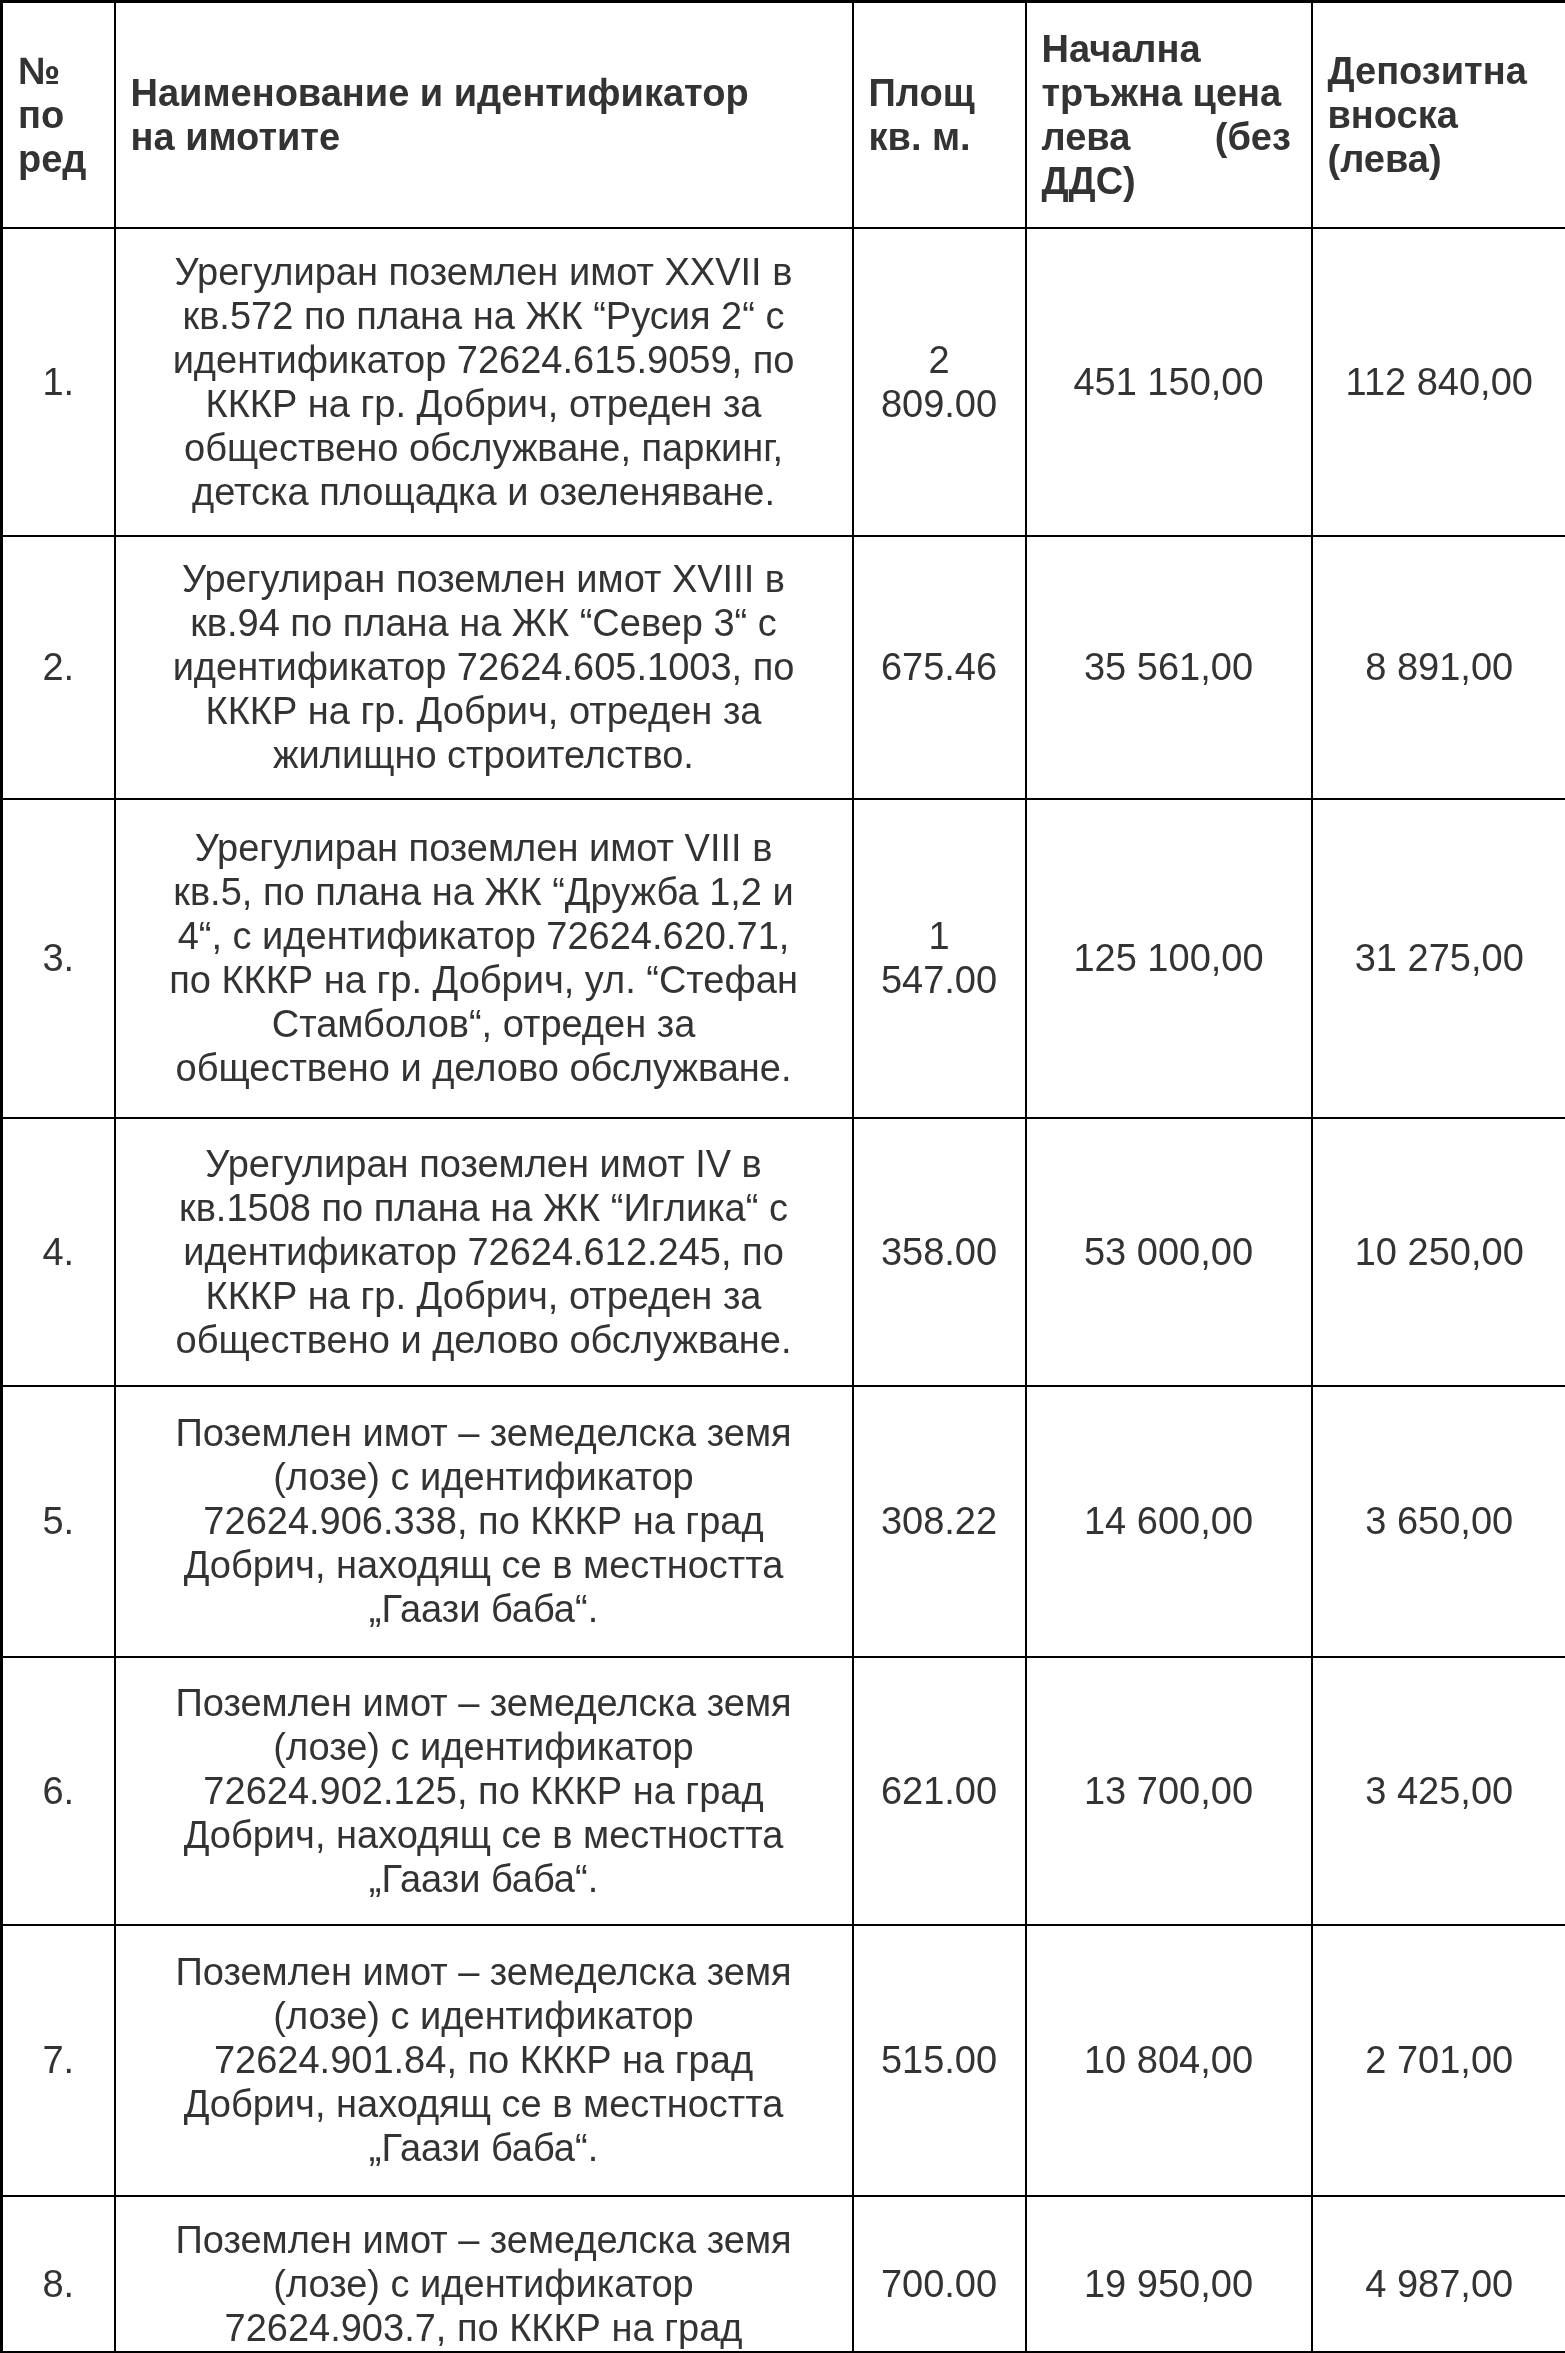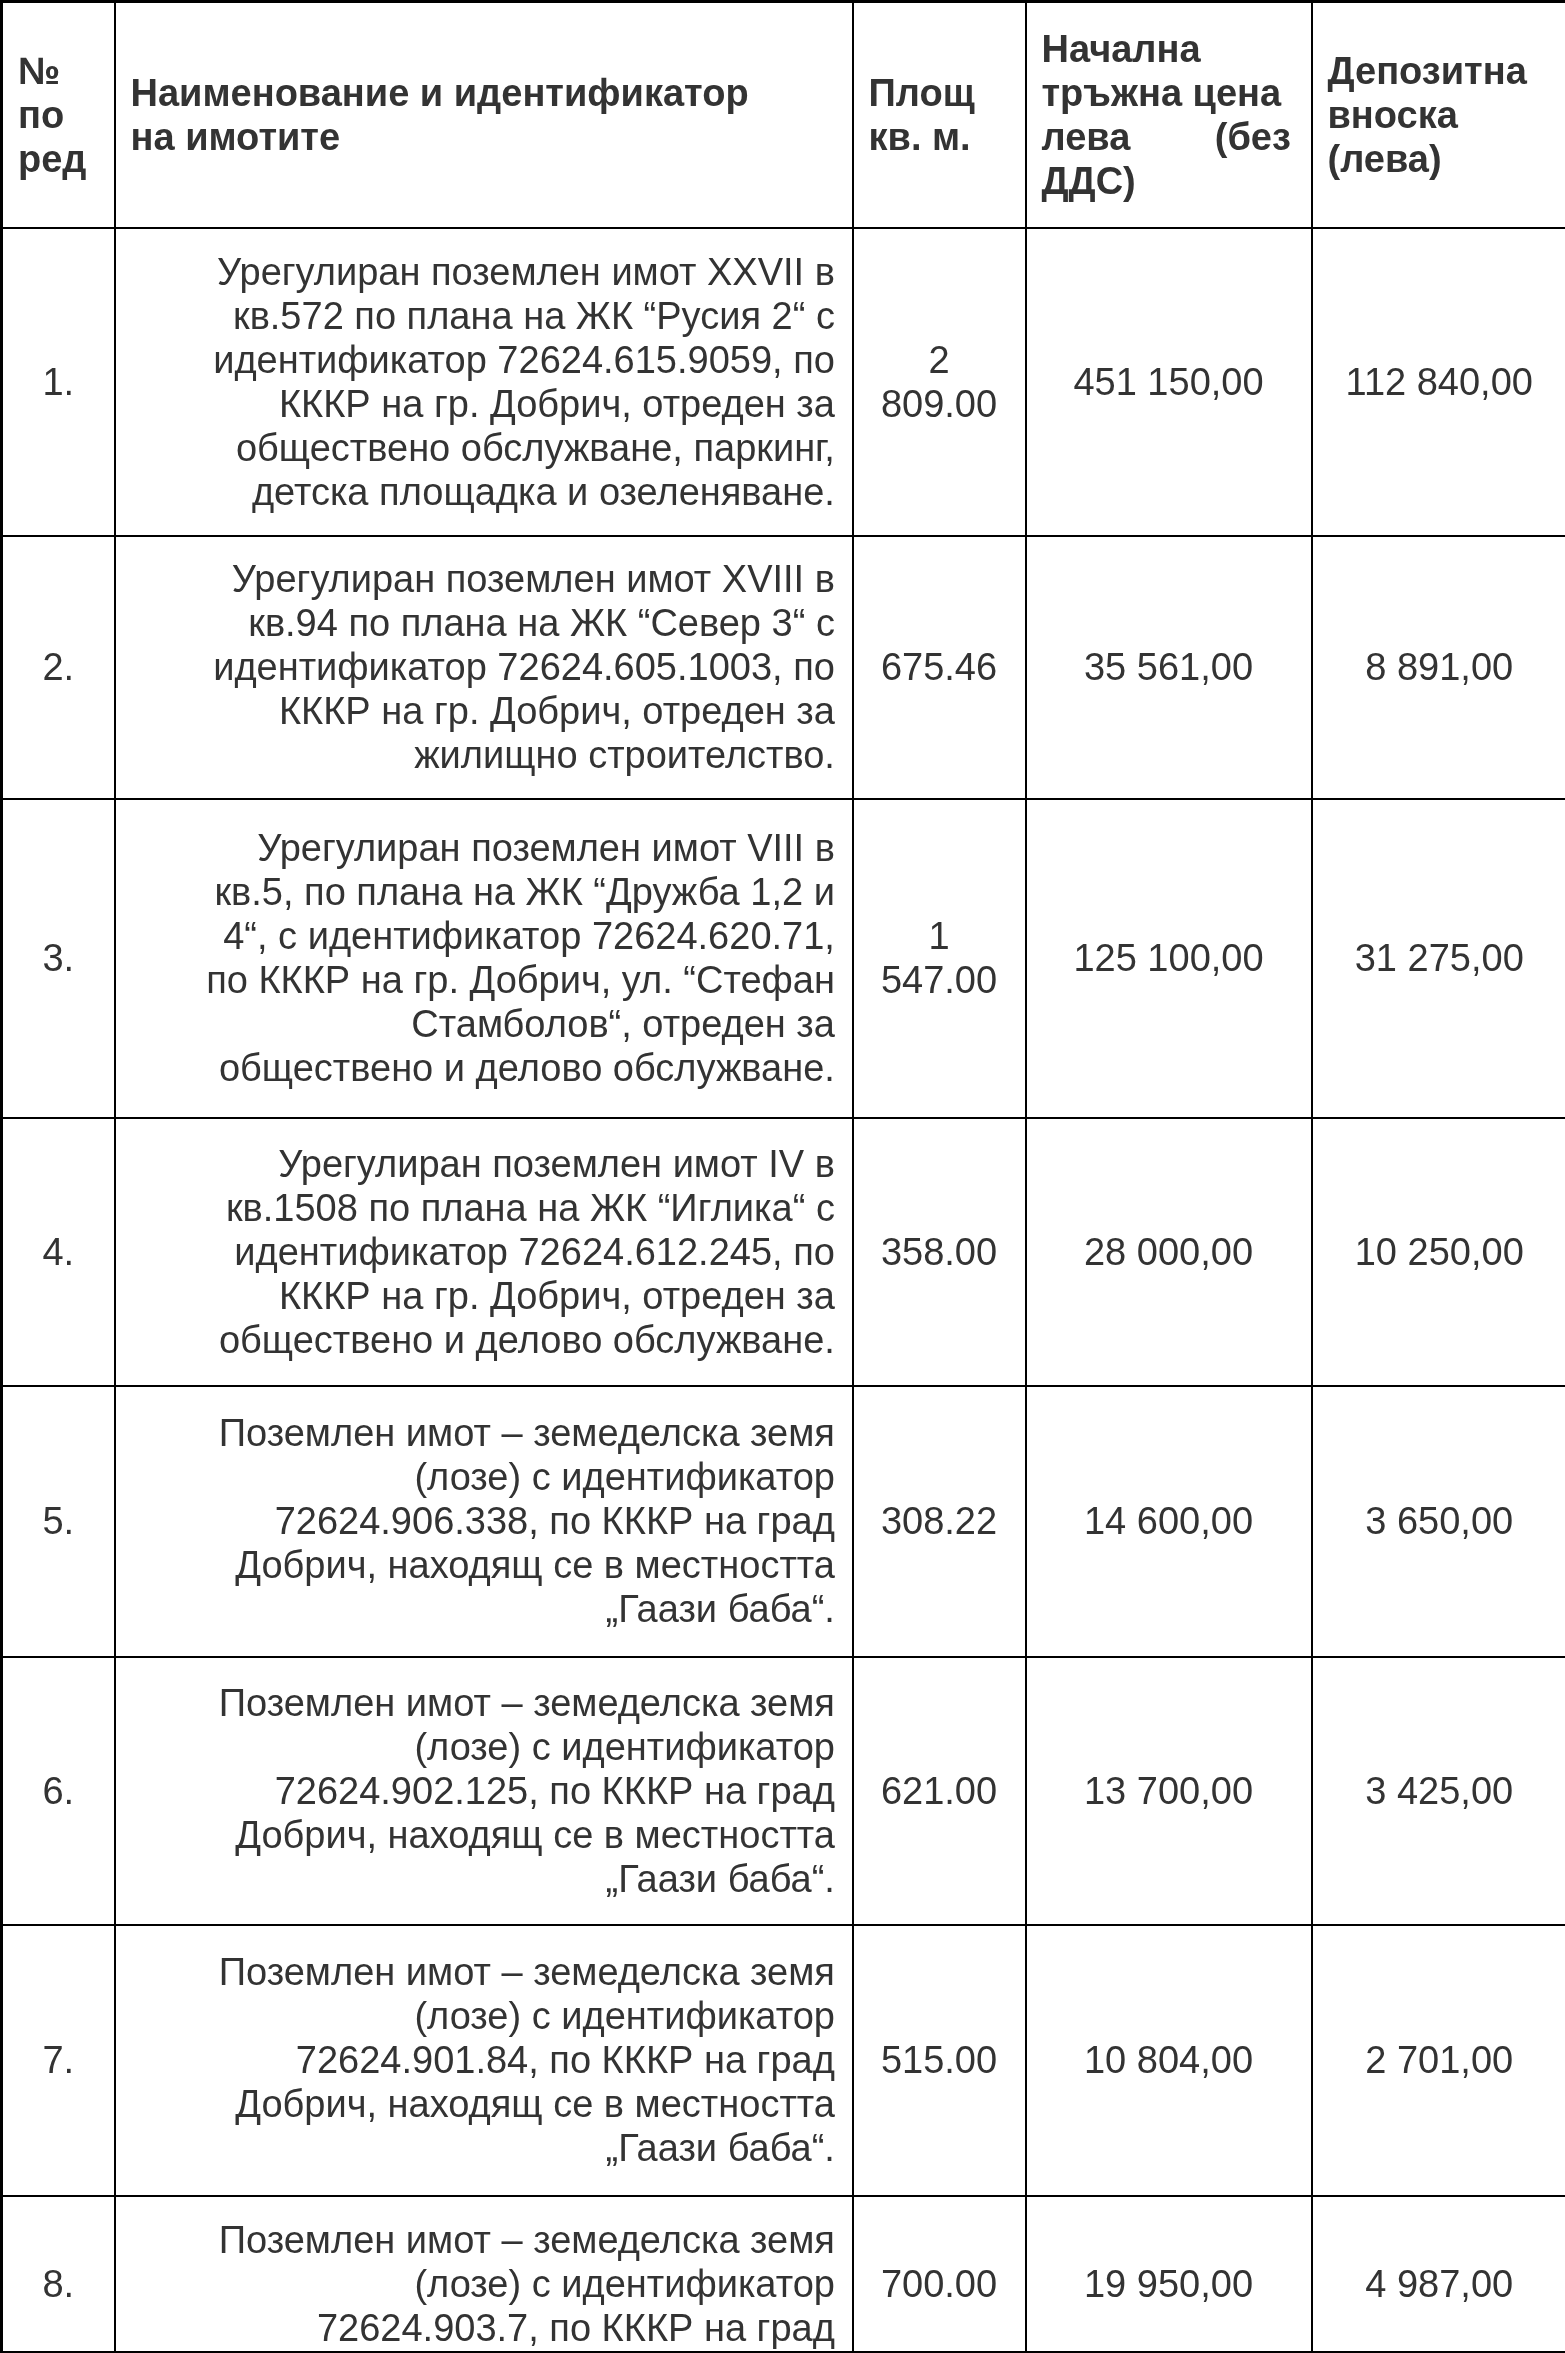--- a/index.html
+++ b/index.html
@@ -56,21 +56,21 @@
   td {
     white-space: pre-line; 
   }
   td.c-num,
   td.c-area,
   td.c-price,
   td.c-deposit {
     text-align: center;
   }
   td.c-name {
-    text-align: right;
+    text-align: center;
     padding-left: 16.6px;
     padding-right: 16.6px;
   }
   tr.h-head { height: 226px; }
   tr.h-r1 { height: 308px; }
   tr.h-r2 { height: 263px; }
   tr.h-r3 { height: 319px; }
   tr.h-r4 { height: 268px; }
   tr.h-r5 { height: 271px; }
   tr.h-r6 { height: 268px; }
@@ -146,21 +146,21 @@
         <td class="c-deposit">31 275,00</td>
       </tr>
       <tr class="h-r4">
         <td class="c-num">4.</td>
         <td class="c-name">Урегулиран поземлен имот IV в
 кв.1508 по плана на ЖК “Иглика“ с
 идентификатор 72624.612.245, по
 КККР на гр. Добрич, отреден за
 обществено и делово обслужване.</td>
         <td class="c-area">358.00</td>
-        <td class="c-price">28 000,00</td>
+        <td class="c-price">53 000,00</td>
         <td class="c-deposit">10 250,00</td>
       </tr>
       <tr class="h-r5">
         <td class="c-num">5.</td>
         <td class="c-name">Поземлен имот – земеделска земя
 (лозе) с идентификатор
 72624.906.338, по КККР на град
 Добрич, находящ се в местността
 „Гаази баба“.</td>
         <td class="c-area">308.22</td>

